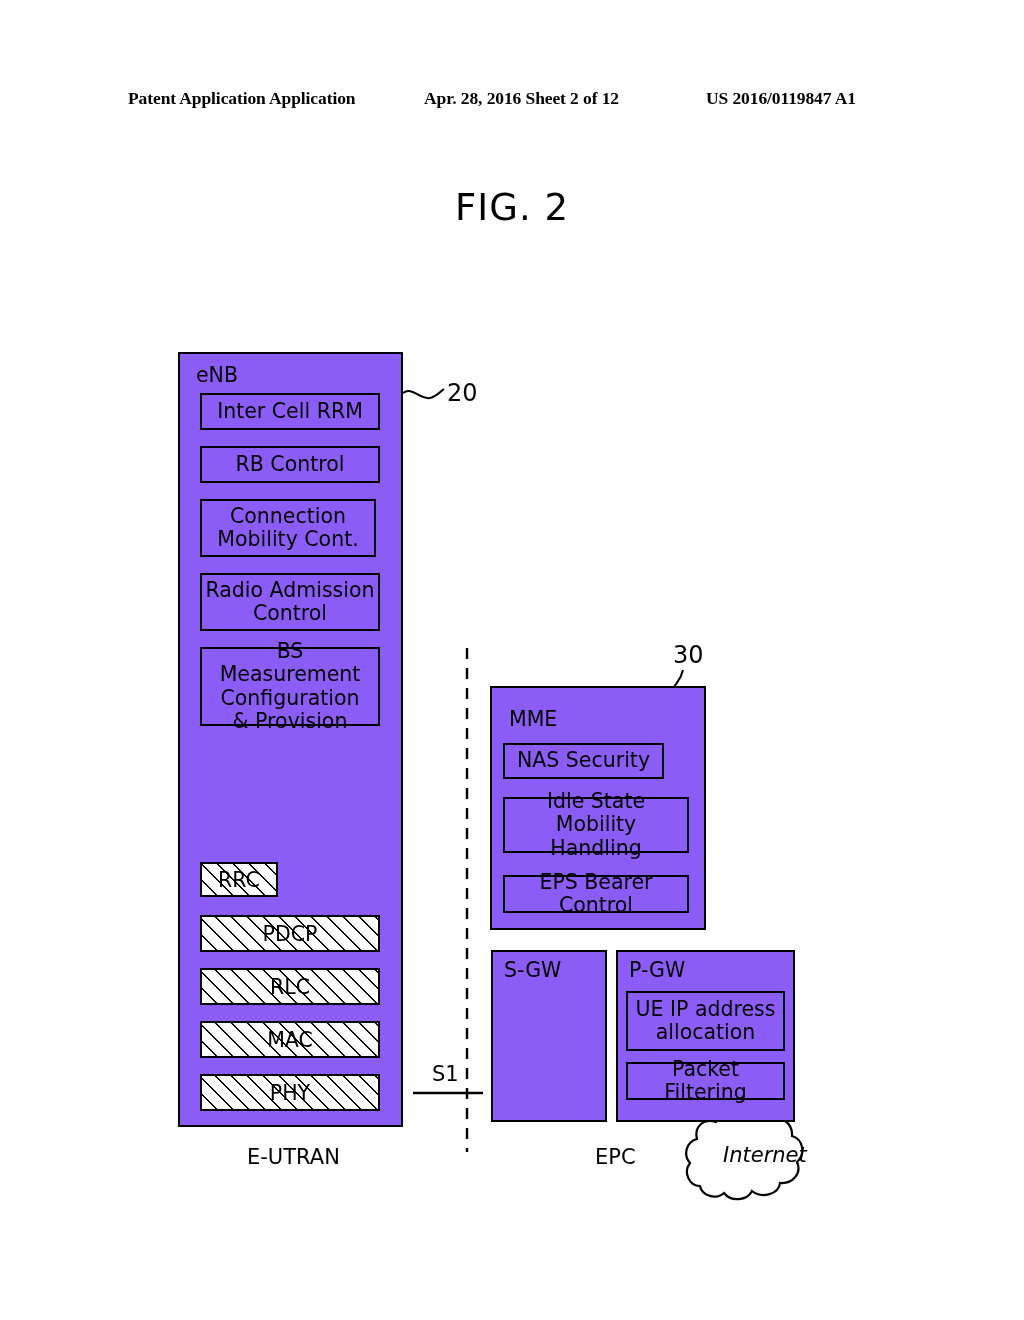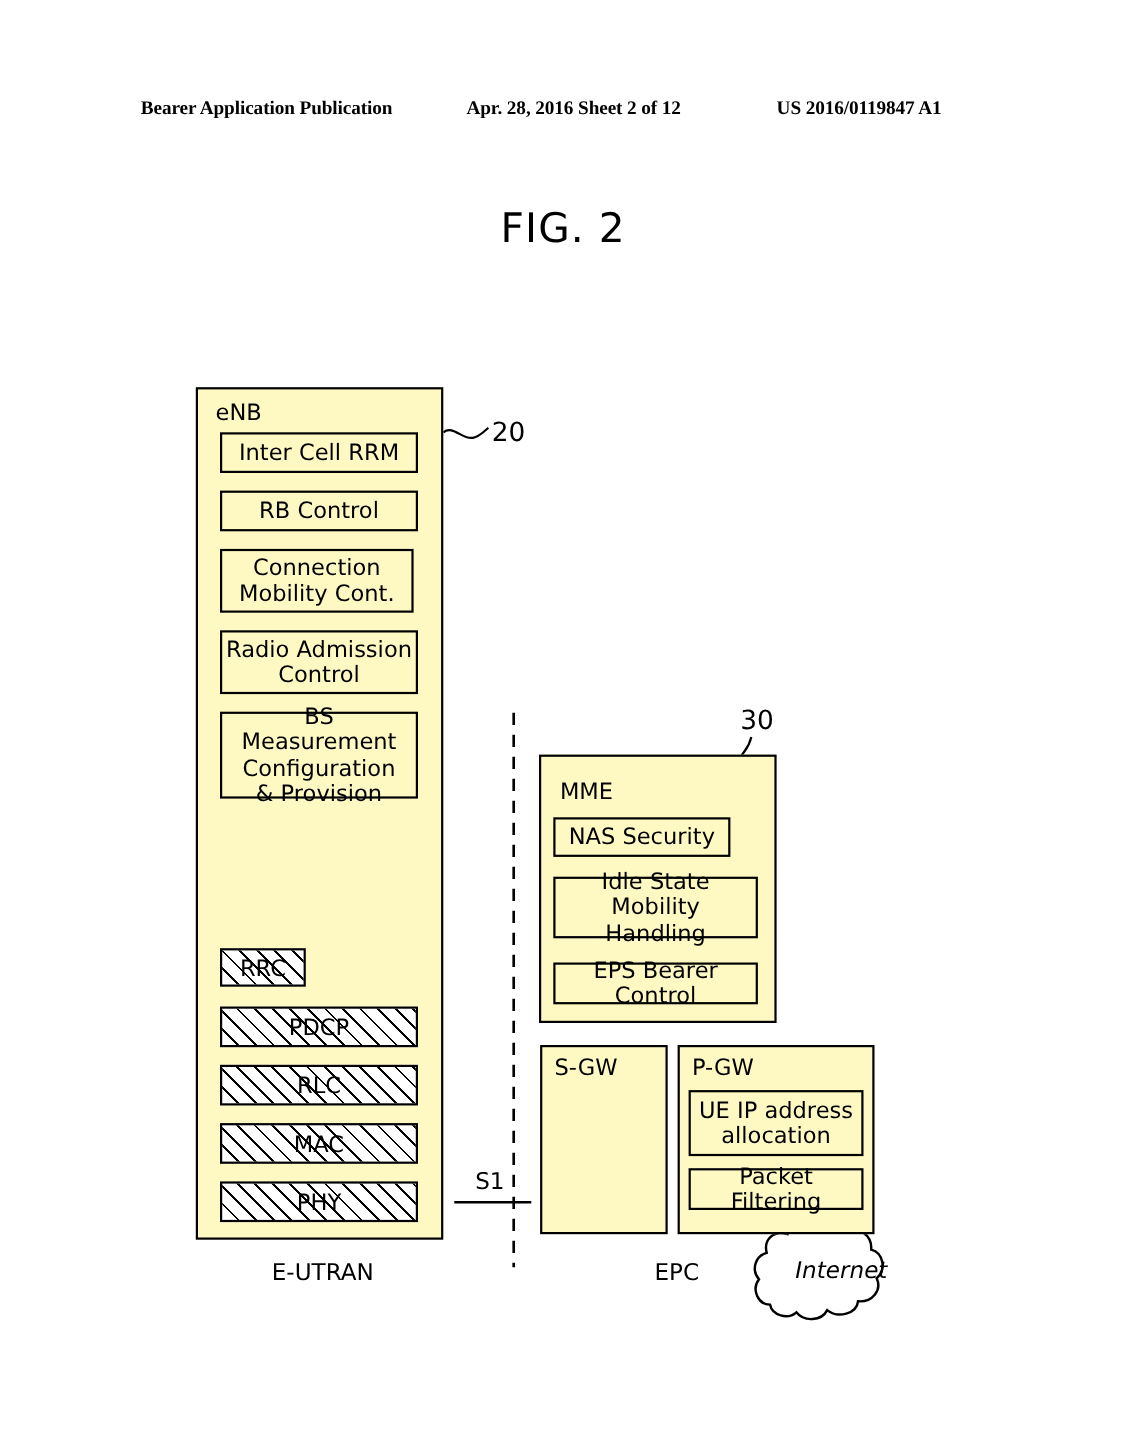--- a/index.html
+++ b/index.html
@@ -47,21 +47,21 @@
     font-family: "DejaVu Sans", sans-serif;
     font-size: 37px;
     letter-spacing: 1px;
   }
 
   
   .box {
     position: absolute;
     box-sizing: border-box;
     border: 2.2px solid #000;
-    background: #fef9c3;
+    background: #8b5cf6;
   }
   .outer {
     border-width: 2.4px;
   }
   .inner {
     border-width: 2.4px;
     display: flex;
     align-items: center;
     justify-content: center;
     text-align: center;
@@ -133,21 +133,21 @@
     font-size: 21px;
     white-space: nowrap;
   }
 </style>
 </head>
 <body>
 
 <div id="page">
 
   <div class="hdr">
-    <span class="hdr-pub">Bearer Application Publication</span>
+    <span class="hdr-pub">Patent Application Application</span>
     <span class="hdr-date">Apr. 28, 2016  Sheet 2 of 12</span>
     <span class="hdr-num">US 2016/0119847 A1</span>
   </div>
 
   <div class="figtitle">FIG. 2</div>
 
   <svg id="vector" viewBox="0 0 1024 1320">
 
     <path d="M 403 393 C 412 386, 420 400, 430 398 C 436 397, 440 392, 444 389" fill="none" stroke="#000" stroke-width="2"></path>
 

